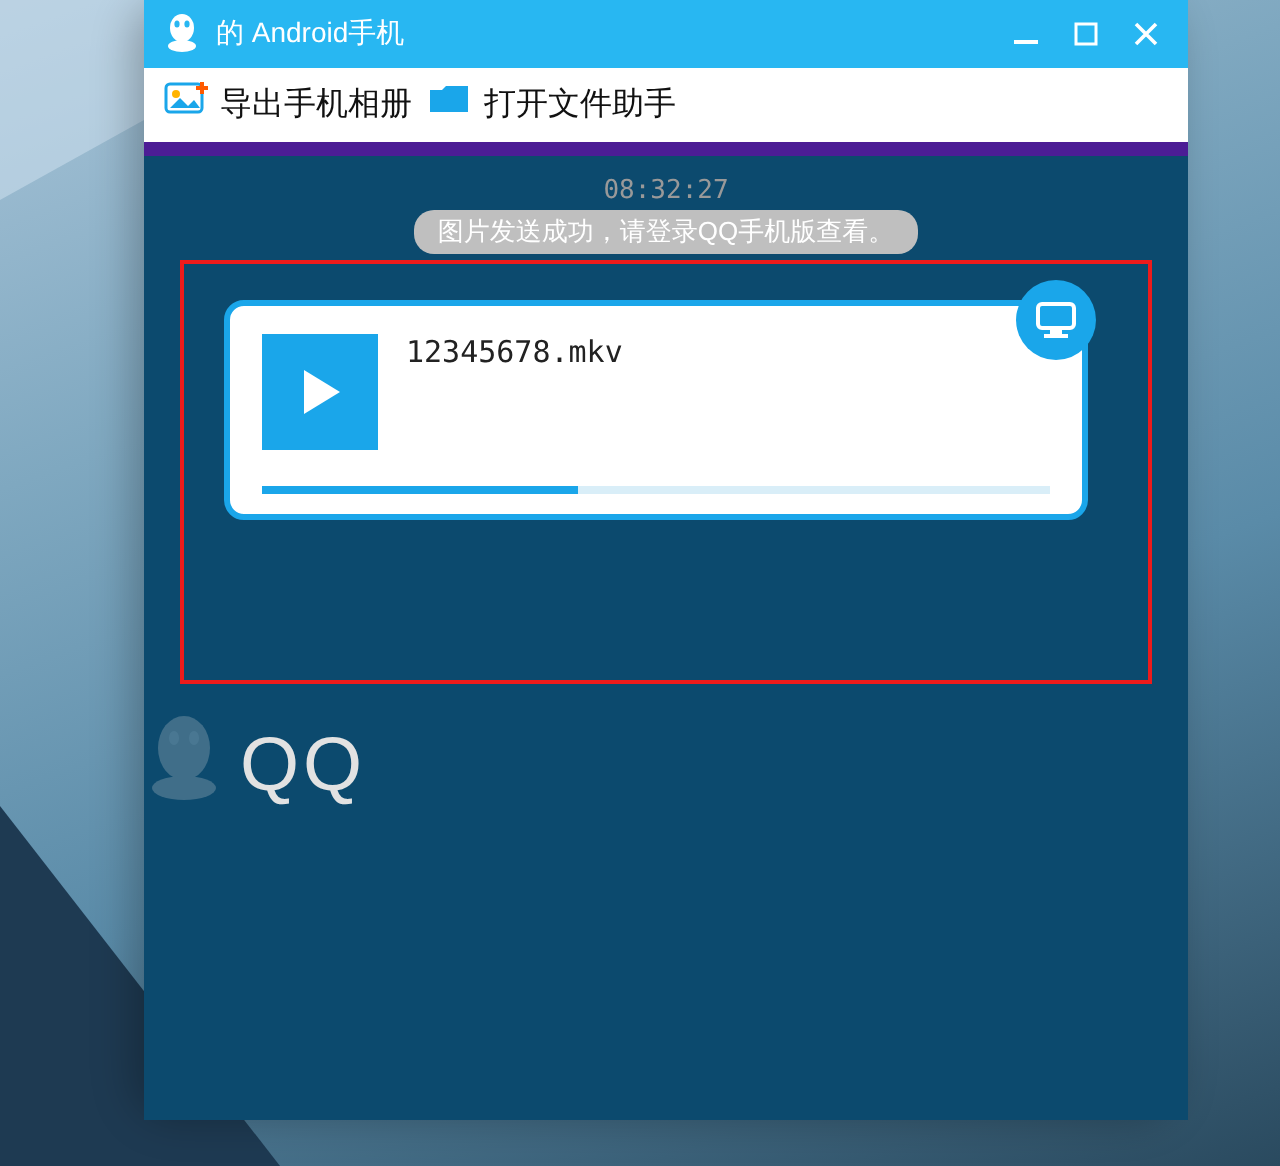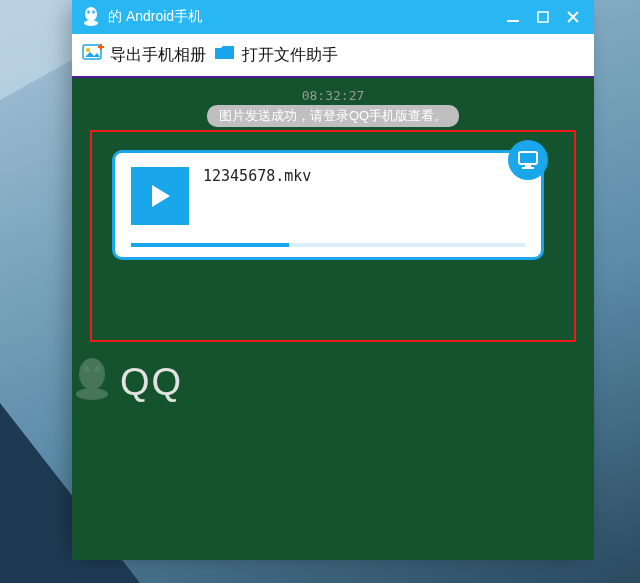--- a/index.html
+++ b/index.html
@@ -22,26 +22,26 @@
   }
   .titlebar {
     height: 34px; background: #28b7f2;
     display: flex; align-items: center; color: #fff;
     padding: 0 6px 0 10px; font-size: 14px;
   }
   .titlebar .qlogo { margin-right: 8px; }
   .titlebar .spacer { flex: 1; }
   .titlebar .winbtn { width: 30px; height: 24px; display: flex; align-items: center; justify-content: center; }
   .toolbar {
-    height: 44px; background: #fff; border-bottom: 2px solid #4c1d95;
+    height: 44px; background: #fff; border-bottom: 7px solid #4c1d95;
     display: flex; align-items: center; padding: 0 10px; gap: 8px;
     font-size: 16px; color: #111;
   }
   .toolbar .grp { display: flex; align-items: center; gap: 6px; }
-  .chat-area { flex: 1; position: relative; background: #14532d; padding-top: 10px; }
+  .chat-area { flex: 1; position: relative; background: #0c4a6e; padding-top: 10px; }
   .timestamp { text-align: center; color: #999; font-size: 13px; font-family: monospace; }
   .status-pill { margin: 2px auto 0; background: #bfbfbf; color: #fff; font-size: 13px;
     padding: 2px 12px; border-radius: 10px; width: fit-content; }
   .highlight-box { position: absolute; left: 18px; top: 52px; width: 486px; height: 212px;
     border: 2px solid #ee1b1b; }
   .bubble-wrap { position: absolute; left: 40px; top: 72px; width: 432px; }
   .avatar-pc { position: absolute; right: -4px; top: -10px; width: 40px; height: 40px;
     border-radius: 50%; background: #1aa6ea; display: flex; align-items: center; justify-content: center; }
   .bubble { border: 3px solid #1aa6ea; border-radius: 10px; background: #fff; padding: 14px 16px 10px; }
   .file-head { display: flex; align-items: flex-start; gap: 14px; }

